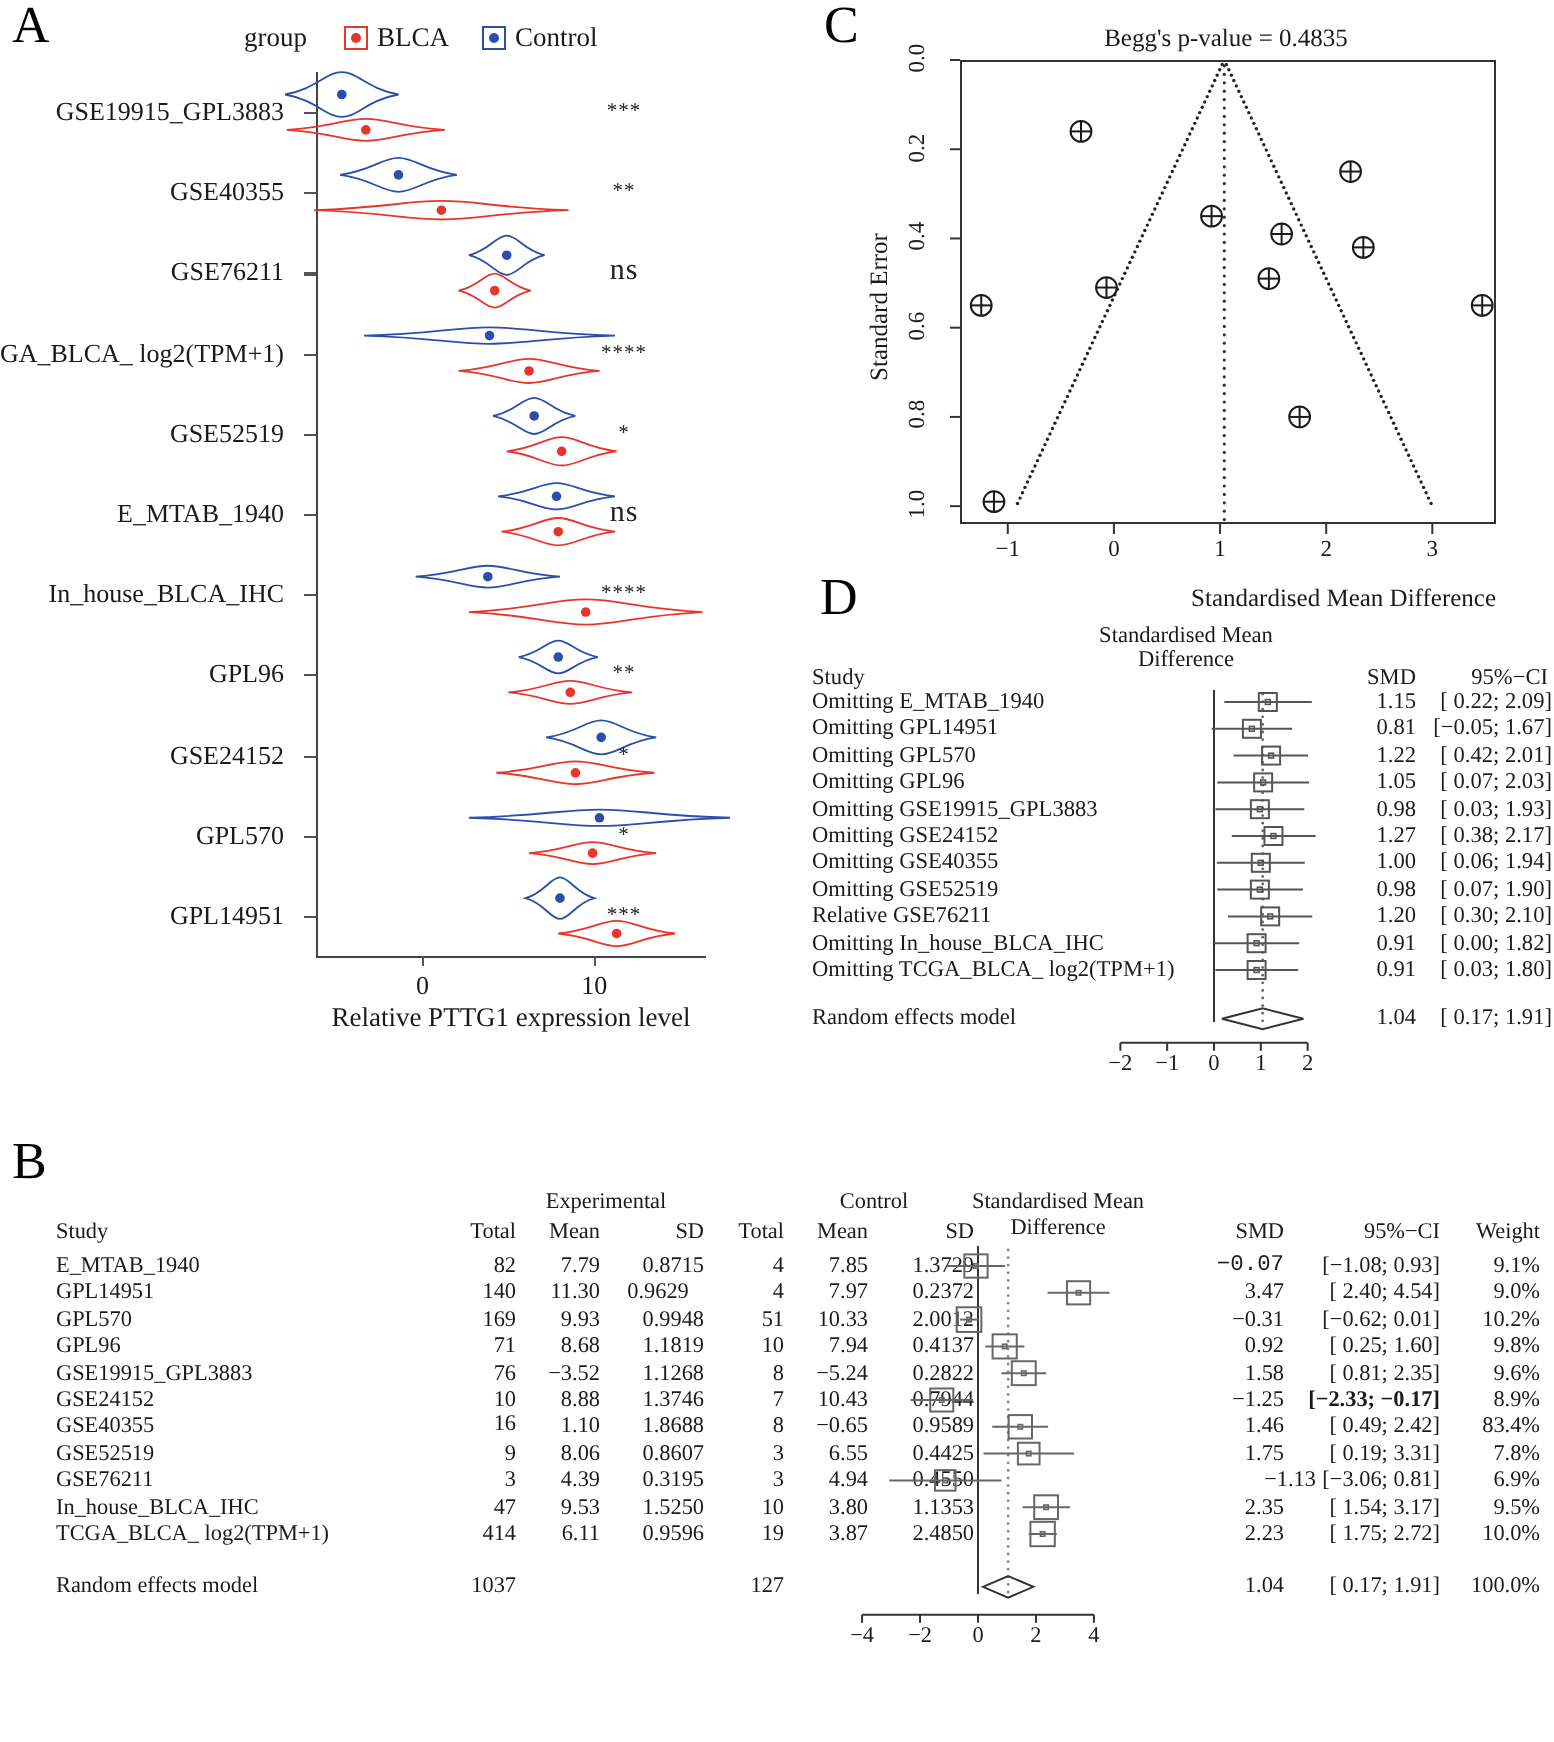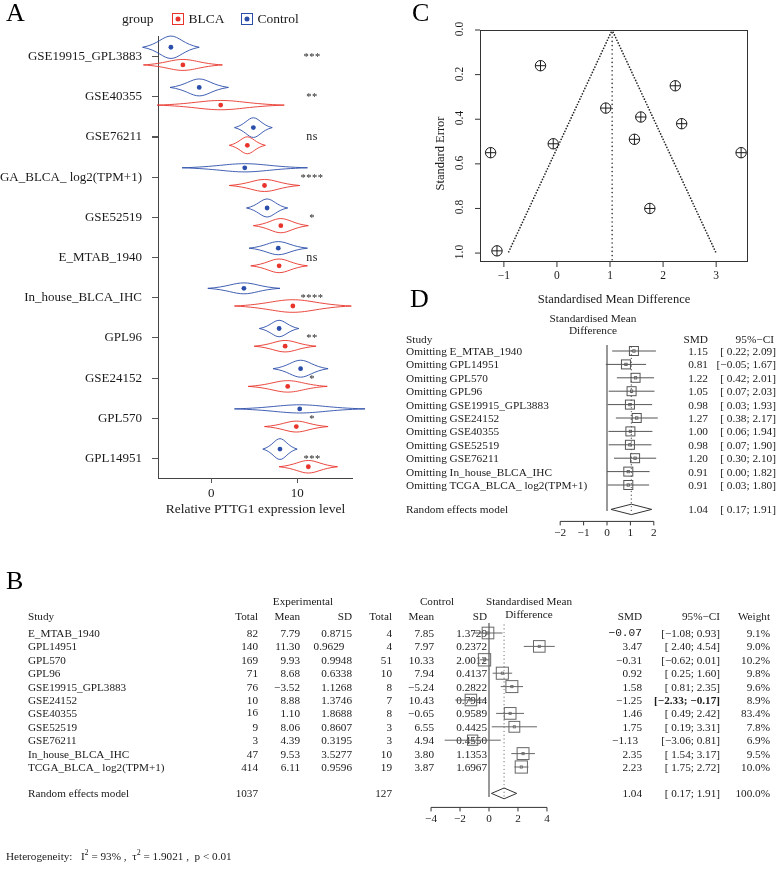--- a/index.html
+++ b/index.html
@@ -44,33 +44,33 @@
   .a-ylabels { position:absolute; left:0; top:36px; width:152px; height:442px; }
   .a-ylabels .ylab {
     position:absolute; right:10px; font-size:13px; white-space:nowrap;
     transform:translateY(-50%);
   }
   .a-tick { position:absolute; left:152px; width:6px; height:1.1px; background:#555; }
   .a-xtick { position:absolute; top:478px; width:1.1px; height:5px; background:#555; }
   .a-xtlab { position:absolute; top:485px; font-size:13px; transform:translateX(-50%); }
   .a-xtitle { position:absolute; top:501px; left:158px; width:195px; text-align:center; font-size:13.5px; white-space:nowrap; }
   .sig { position:absolute; font-size:10.5px; transform:translate(-50%,-50%); color:#222; letter-spacing:0.5px; }
-  .sig.ns { font-size:12px; }
+  .sig.ns { font-size:15px; }
   #a-plot { position:absolute; left:0; top:0; width:400px; height:560px; pointer-events:none; }
 
   
   #panelC { left:400px; top:0; width:377px; height:320px; }
   #panelC .plabel { position:absolute; left:12px; top:-2px; }
   .c-title { position:absolute; left:68px; top:12px; width:290px; text-align:center; font-size:12.5px; }
   .c-box { position:absolute; left:80px; top:30px; width:268px; height:232px; border:1.1px solid #333; }
   .c-ylabel {
     position:absolute; left:-20px; top:146px; width:120px; text-align:center;
     font-size:12.5px; transform:rotate(-90deg);
   }
-  .c-xlabel { position:absolute; left:80px; top:292px; width:268px; text-align:center; font-size:12.5px; }
+  .c-xlabel { position:absolute; left:80px; top:292px; width:268px; text-align:right; font-size:12.5px; }
   .c-ytick-lab { position:absolute; font-size:11.5px; transform:rotate(-90deg) translate(0,0); transform-origin:center; }
   .c-xtick-lab { position:absolute; font-size:11.5px; transform:translateX(-50%); }
   #c-plot { position:absolute; left:0; top:0; width:377px; height:320px; }
 
   
   #panelD { left:400px; top:288px; width:377px; height:282px; }
   #panelD .plabel { position:absolute; left:10px; top:-4px; }
   .d-hdr { position:absolute; font-size:11.3px; }
   .d-hdr-smd-1 { left:118px; top:24px; width:150px; text-align:center; }
   .d-hdr-smd-2 { left:118px; top:36px; width:150px; text-align:center; }
@@ -267,20 +267,21 @@
     <div class="a-tick" style="top:377.5454545454545px;"></div>
     <div class="sig" style="left:312px; top:377.5454545454545px;">*</div>
     <div class="a-tick" style="top:417.7272727272727px;"></div>
     <div class="sig" style="left:312px; top:417.7272727272727px;">*</div>
     <div class="a-tick" style="top:457.9090909090909px;"></div>
     <div class="sig" style="left:312px; top:457.9090909090909px;">***</div>
   </div>
 
 <div class="panel" id="panelC">
   <div class="plabel">C</div>
+  <div class="c-title">Begg's p-value = 0.4835</div>
   <div class="c-box"></div>
   <div class="c-ylabel">Standard Error</div>
   <div class="c-xlabel">Standardised Mean Difference</div>
   <svg id="c-plot">
       <circle cx="211.10241584158413" cy="32.23076923076923" r="0.85" fill="#222"></circle>
       <circle cx="209.85422574257427" cy="34.90769230769231" r="0.85" fill="#222"></circle>
       <circle cx="208.60603564356435" cy="37.58461538461538" r="0.85" fill="#222"></circle>
       <circle cx="207.35784554455446" cy="40.261538461538464" r="0.85" fill="#222"></circle>
       <circle cx="206.10965544554455" cy="42.93846153846154" r="0.85" fill="#222"></circle>
       <circle cx="204.86146534653466" cy="45.61538461538461" r="0.85" fill="#222"></circle>
@@ -584,21 +585,21 @@
       <div class="d-row-ci" style="top:116.6px;">[ 0.03; 1.93]</div>
       <div class="d-row-label" style="top:130px;">Omitting GSE24152</div>
       <div class="d-row-smd" style="top:130px;">1.27</div>
       <div class="d-row-ci" style="top:130px;">[ 0.38; 2.17]</div>
       <div class="d-row-label" style="top:143.4px;">Omitting GSE40355</div>
       <div class="d-row-smd" style="top:143.4px;">1.00</div>
       <div class="d-row-ci" style="top:143.4px;">[ 0.06; 1.94]</div>
       <div class="d-row-label" style="top:156.8px;">Omitting GSE52519</div>
       <div class="d-row-smd" style="top:156.8px;">0.98</div>
       <div class="d-row-ci" style="top:156.8px;">[ 0.07; 1.90]</div>
-      <div class="d-row-label" style="top:170.2px;">Omitting GSE76211</div>
+      <div class="d-row-label" style="top:170.2px;">Relative GSE76211</div>
       <div class="d-row-smd" style="top:170.2px;">1.20</div>
       <div class="d-row-ci" style="top:170.2px;">[ 0.30; 2.10]</div>
       <div class="d-row-label" style="top:183.60000000000002px;">Omitting In_house_BLCA_IHC</div>
       <div class="d-row-smd" style="top:183.60000000000002px;">0.91</div>
       <div class="d-row-ci" style="top:183.60000000000002px;">[ 0.00; 1.82]</div>
       <div class="d-row-label" style="top:197px;">Omitting TCGA_BLCA_ log2(TPM+1)</div>
       <div class="d-row-smd" style="top:197px;">0.91</div>
       <div class="d-row-ci" style="top:197px;">[ 0.03; 1.80]</div>
       <div class="d-row-label" style="top:221.4px;">Random effects model</div>
       <div class="d-row-smd" style="top:221.4px;">1.04</div>
@@ -745,21 +746,21 @@
       <div class="b-col-r" style="left:306px; top:89.8px; width:46px;">0.9948</div>
       <div class="b-col-r" style="left:346px; top:89.8px; width:46px;">51</div>
       <div class="b-col-r" style="left:388px; top:89.8px; width:46px;">10.33</div>
       <div class="b-col-r" style="left:441px; top:89.8px; width:46px;">2.0012</div>
       <div class="b-col-r" style="left:600px; top:89.8px; width:42px;">−0.31</div>
       <div class="b-col-r" style="left:644px; top:89.8px; width:76px;">[−0.62;  0.01]</div>
       <div class="b-col-r" style="left:722px; top:89.8px; width:48px;">10.2%</div>
       <div class="b-col-l" style="left:28px; top:103.2px;">GPL96</div>
       <div class="b-col-r" style="left:212px; top:103.2px; width:46px;">71</div>
       <div class="b-col-r" style="left:254px; top:103.2px; width:46px;">8.68</div>
-      <div class="b-col-r" style="left:306px; top:103.2px; width:46px;">0.6338</div>
+      <div class="b-col-r" style="left:306px; top:103.2px; width:46px;">1.1819</div>
       <div class="b-col-r" style="left:346px; top:103.2px; width:46px;">10</div>
       <div class="b-col-r" style="left:388px; top:103.2px; width:46px;text-align:right;">7.94</div>
       <div class="b-col-r" style="left:441px; top:103.2px; width:46px;">0.4137</div>
       <div class="b-col-r" style="left:600px; top:103.2px; width:42px;">0.92</div>
       <div class="b-col-r" style="left:644px; top:103.2px; width:76px;">[ 0.25;  1.60]</div>
       <div class="b-col-r" style="left:722px; top:103.2px; width:48px;">9.8%</div>
       <div class="b-col-l" style="left:28px; top:116.6px;">GSE19915_GPL3883</div>
       <div class="b-col-r" style="left:212px; top:116.6px; width:46px;">76</div>
       <div class="b-col-r" style="left:254px; top:116.6px; width:46px;">−3.52</div>
       <div class="b-col-r" style="left:306px; top:116.6px; width:46px;">1.1268</div>
@@ -799,40 +800,40 @@
       <div class="b-col-r" style="left:600px; top:156.8px; width:42px;">1.75</div>
       <div class="b-col-r" style="left:644px; top:156.8px; width:76px;">[ 0.19;  3.31]</div>
       <div class="b-col-r" style="left:722px; top:156.8px; width:48px;">7.8%</div>
       <div class="b-col-l" style="left:28px; top:170.2px;">GSE76211</div>
       <div class="b-col-r" style="left:212px; top:170.2px; width:46px;">3</div>
       <div class="b-col-r" style="left:254px; top:170.2px; width:46px;">4.39</div>
       <div class="b-col-r" style="left:306px; top:170.2px; width:46px;">0.3195</div>
       <div class="b-col-r" style="left:346px; top:170.2px; width:46px;">3</div>
       <div class="b-col-r" style="left:388px; top:170.2px; width:46px;">4.94</div>
       <div class="b-col-r" style="left:441px; top:170.2px; width:46px;">0.4550</div>
-      <div class="b-col-r" style="left:596px; top:170.2px; width:42px;">−1.13</div>
+      <div class="b-col-r" style="left:616px; top:170.2px; width:42px;">−1.13</div>
       <div class="b-col-r" style="left:644px; top:170.2px; width:76px;">[−3.06;  0.81]</div>
       <div class="b-col-r" style="left:722px; top:170.2px; width:48px;">6.9%</div>
       <div class="b-col-l" style="left:28px; top:183.60000000000002px;">In_house_BLCA_IHC</div>
       <div class="b-col-r" style="left:212px; top:183.60000000000002px; width:46px;">47</div>
       <div class="b-col-r" style="left:254px; top:183.60000000000002px; width:46px;">9.53</div>
-      <div class="b-col-r" style="left:306px; top:183.60000000000002px; width:46px;">3.5277</div>
+      <div class="b-col-r" style="left:306px; top:183.60000000000002px; width:46px;">1.5250</div>
       <div class="b-col-r" style="left:346px; top:183.60000000000002px; width:46px;">10</div>
       <div class="b-col-r" style="left:388px; top:183.60000000000002px; width:46px;">3.80</div>
       <div class="b-col-r" style="left:441px; top:183.60000000000002px; width:46px;">1.1353</div>
       <div class="b-col-r" style="left:600px; top:183.60000000000002px; width:42px;">2.35</div>
       <div class="b-col-r" style="left:644px; top:183.60000000000002px; width:76px;">[ 1.54;  3.17]</div>
       <div class="b-col-r" style="left:722px; top:183.60000000000002px; width:48px;">9.5%</div>
       <div class="b-col-l" style="left:28px; top:197px;">TCGA_BLCA_ log2(TPM+1)</div>
       <div class="b-col-r" style="left:212px; top:197px; width:46px;">414</div>
       <div class="b-col-r" style="left:254px; top:197px; width:46px;">6.11</div>
       <div class="b-col-r" style="left:306px; top:197px; width:46px;">0.9596</div>
       <div class="b-col-r" style="left:346px; top:197px; width:46px;">19</div>
       <div class="b-col-r" style="left:388px; top:197px; width:46px;">3.87</div>
-      <div class="b-col-r" style="left:441px; top:197px; width:46px;">1.6967</div>
+      <div class="b-col-r" style="left:441px; top:197px; width:46px;">2.4850</div>
       <div class="b-col-r" style="left:600px; top:197px; width:42px;">2.23</div>
       <div class="b-col-r" style="left:644px; top:197px; width:76px;">[ 1.75;  2.72]</div>
       <div class="b-col-r" style="left:722px; top:197px; width:48px;">10.0%</div>
       <div class="b-col-l" style="left:28px; top:223.4px;">Random effects model</div>
       <div class="b-col-r" style="left:212px; top:223.4px; width:46px;">1037</div>
       <div class="b-col-r" style="left:346px; top:223.4px; width:46px;">127</div>
       <div class="b-col-r" style="left:600px; top:223.4px; width:42px;">1.04</div>
       <div class="b-col-r" style="left:644px; top:223.4px; width:76px;">[ 0.17;  1.91]</div>
       <div class="b-col-r" style="left:722px; top:223.4px; width:48px;">100.0%</div>
     </div>
@@ -925,14 +926,13 @@
       <line x1="517.9795918367347" y1="237.4" x2="517.9795918367347" y2="241.4" stroke="#333" stroke-width="1"></line>
       <line x1="546.9591836734694" y1="237.4" x2="546.9591836734694" y2="241.4" stroke="#333" stroke-width="1"></line>
     </svg>
   <div id="b-ticks">
       <div class="b-xtlab" style="left:431.0408163265306px; top:242.4px;">−4</div>
       <div class="b-xtlab" style="left:460.0204081632653px; top:242.4px;">−2</div>
       <div class="b-xtlab" style="left:489px; top:242.4px;">0</div>
       <div class="b-xtlab" style="left:517.9795918367347px; top:242.4px;">2</div>
       <div class="b-xtlab" style="left:546.9591836734694px; top:242.4px;">4</div>
     </div>
-  <div class="het" id="b-het" style="left:6px; top:278px;"><span>Heterogeneity:&nbsp;&nbsp; </span><span>I</span><sup>2</sup><span>&nbsp;= 93% ,&nbsp; </span><span>τ</span><sup>2</sup><span>&nbsp;= 1.9021 ,&nbsp; </span><span>p &lt; 0.01</span></div>
 </div>
 
 </body></html>

